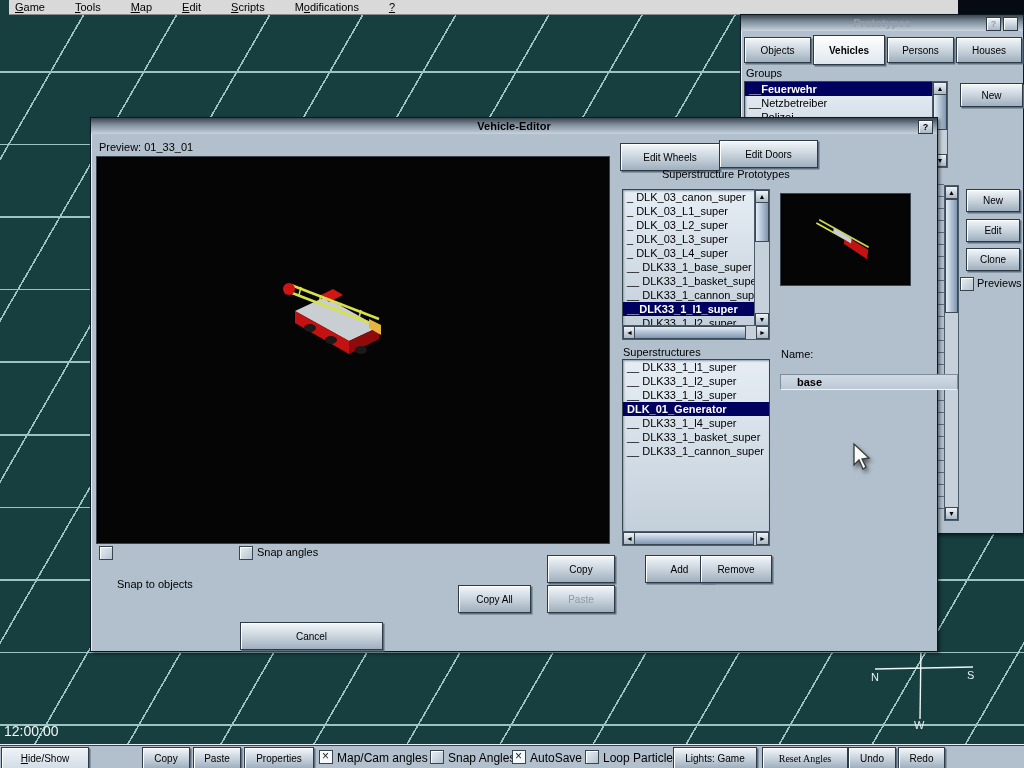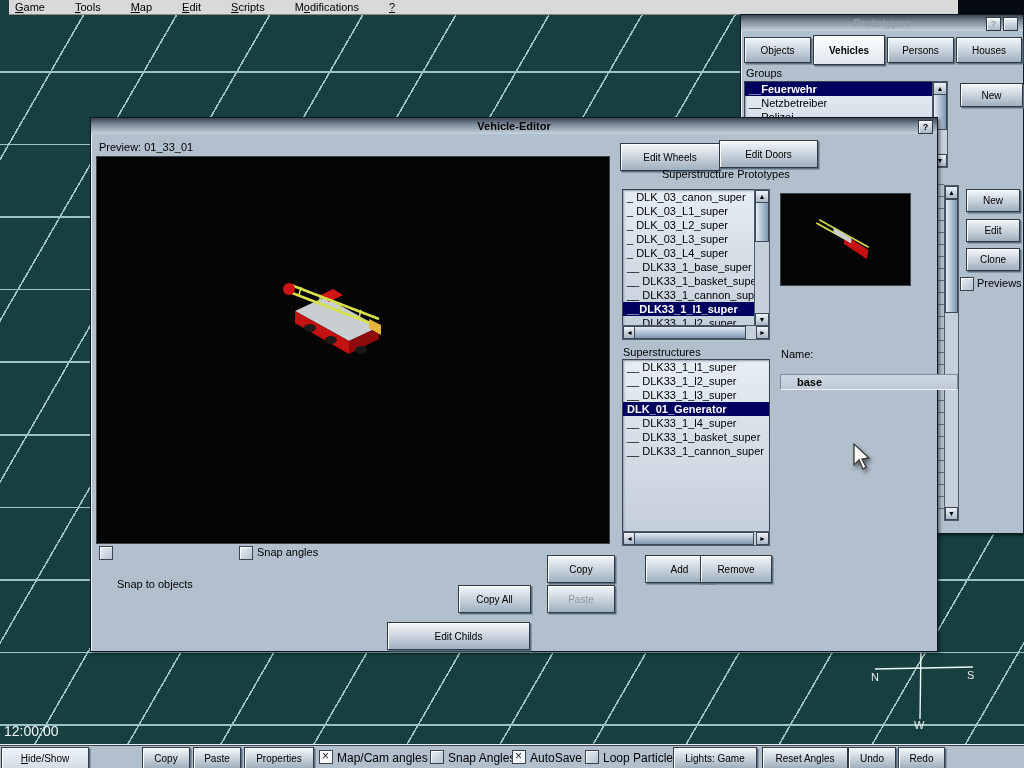--- a/index.html
+++ b/index.html
@@ -116,21 +116,21 @@
   #tb-props{left:244px;width:68px;}
   #tb-mapcam-cb{left:319px;top:5px;}
   #tb-mapcam-label{left:337px;top:6px;font-size:12px;}
   #tb-snapang-cb{left:430px;top:5px;}
   #tb-snapang-label{left:448px;top:6px;font-size:12px;}
   #tb-autosave-cb{left:512px;top:5px;}
   #tb-autosave-label{left:530px;top:6px;font-size:12px;}
   #tb-loop-cb{left:585px;top:5px;}
   #tb-loop-label{left:603px;top:6px;font-size:12px;}
   #tb-lights{left:673px;width:82px;}
-  #tb-reset{left:762px;width:84px;}
+  #tb-reset{left:762px;width:84px;font-family:Liberation Serif, serif;}
   #tb-undo{left:848px;width:46px;}
   #tb-redo{left:898px;width:45px;}
   
   #clock{position:absolute;left:4px;top:723px;color:#f2f6f6;font-size:14px;}
   #compass{position:absolute;left:863px;top:645px;}
   #cursor{position:absolute;left:850px;top:442px;filter:drop-shadow(2px 3px 2px rgba(0,0,0,.5));}
 </style>
 </head>
 <body>
 
@@ -275,21 +275,21 @@
   </div>
 
   <div class="label" id="vd-name-label">Name:</div>
   <input id="vd-name-input" value="base" style="">
 
   <div class="btn" id="vd-copy">Copy</div>
   <div class="btn" id="vd-add">Add</div>
   <div class="btn" id="vd-remove">Remove</div>
   <div class="btn" id="vd-copyall">Copy All</div>
   <div class="btn disabled" id="vd-paste">Paste</div>
-  <div class="btn" id="vd-editchilds">Edit Childs</div>
+  <div class="btn" id="vd-cancel">Cancel</div>
 </div>
 
 <svg id="cursor" width="22" height="30">
   <polygon points="4,2 4,23 9,18 13,27 16,25 12,17 19,16" fill="#fafafa" stroke="#3a3a3a" stroke-width="1.3"></polygon>
 </svg>
 
 <div id="toolbar">
   <div class="btn" id="tb-hideshow">
       <span><u>H</u><span>ide/Show</span></span>
     </div>

